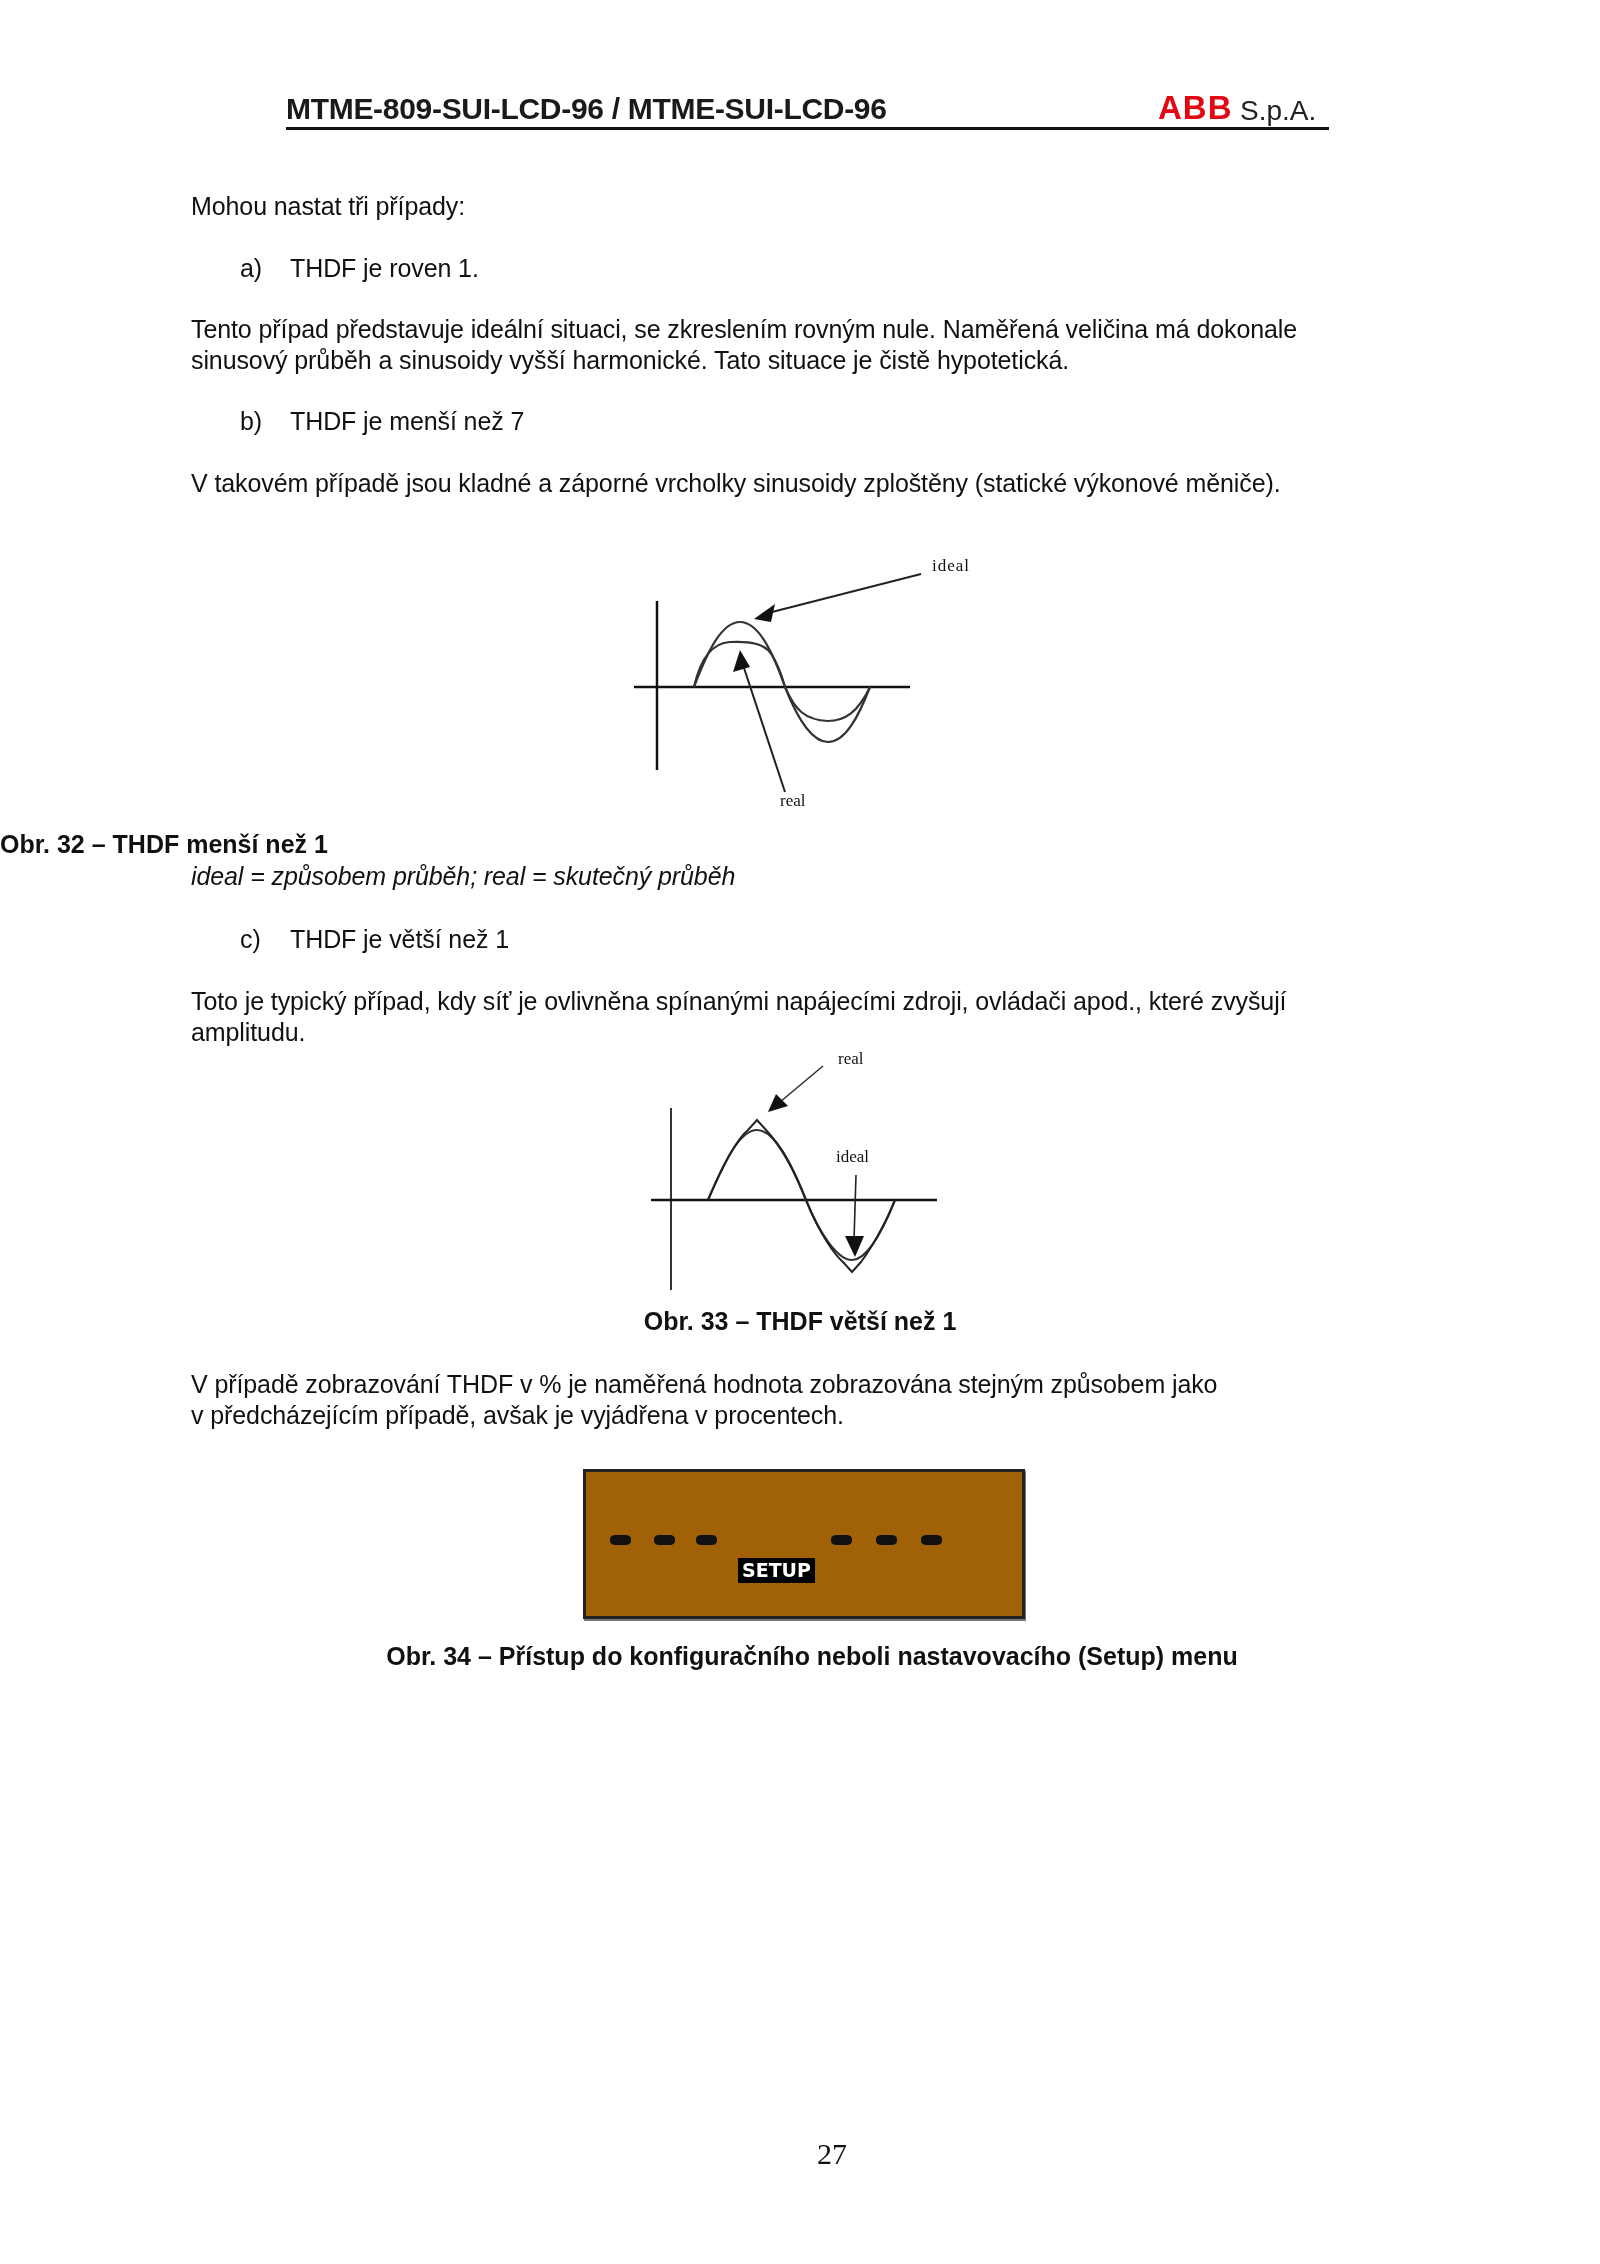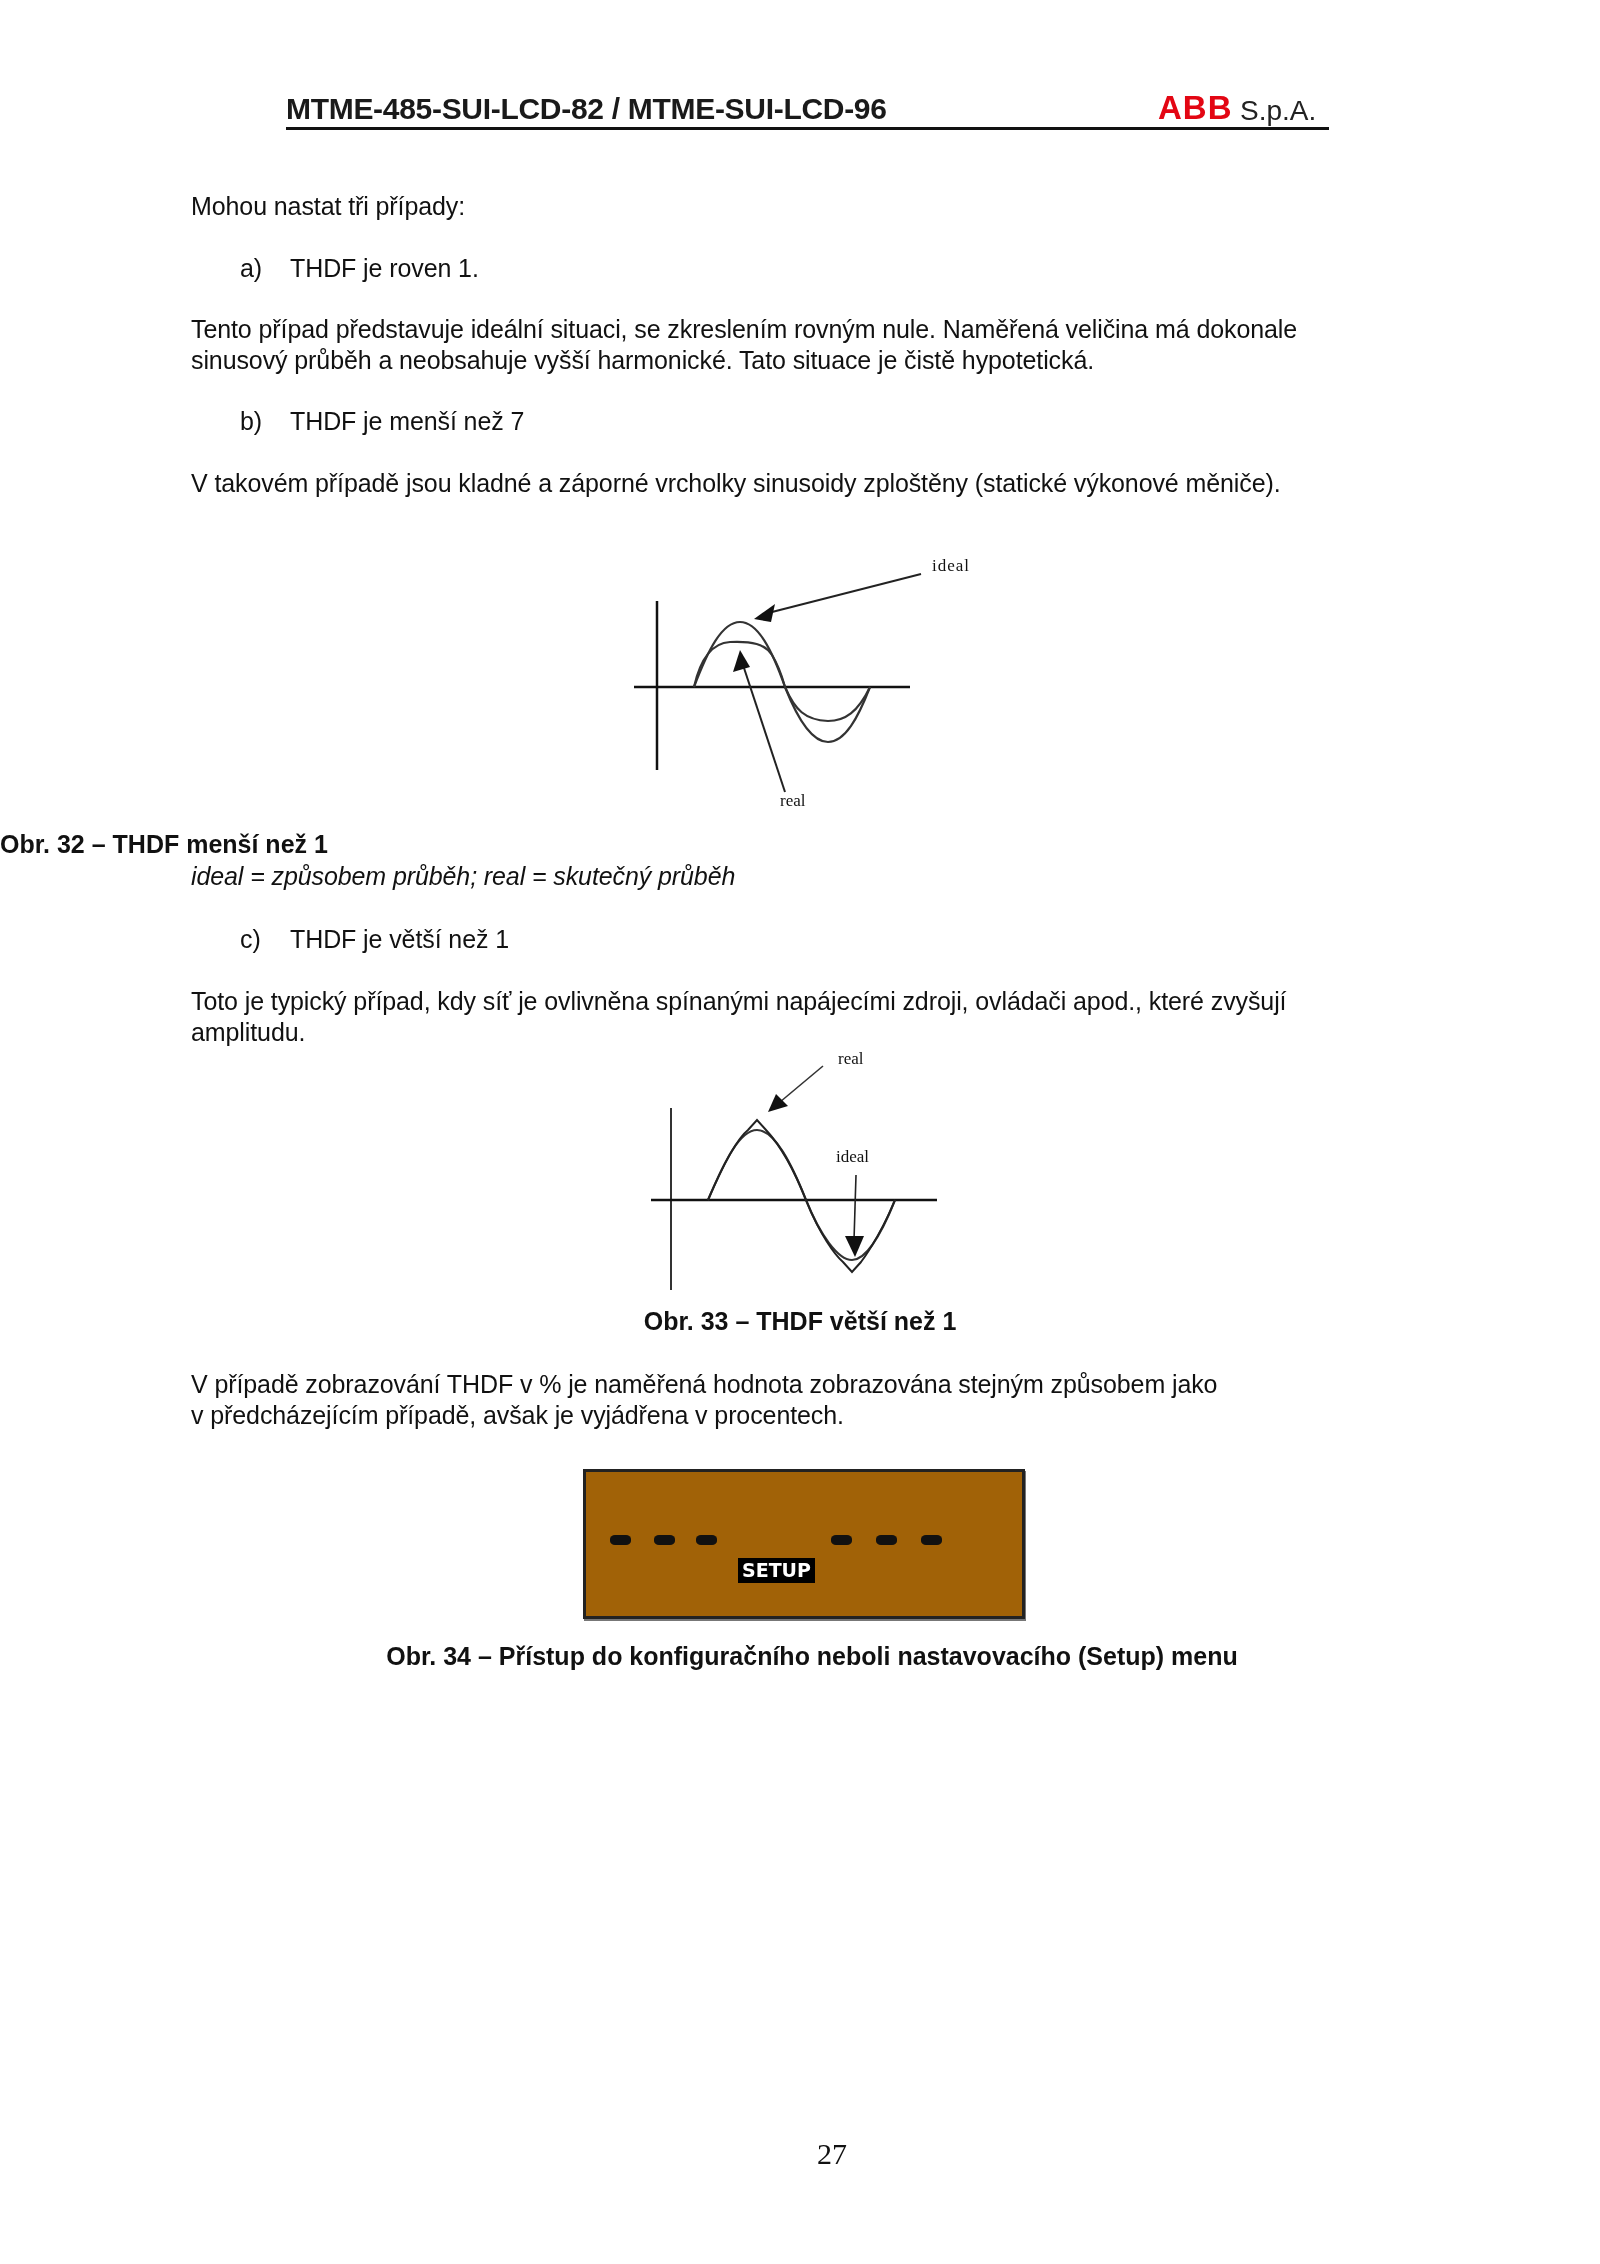--- a/index.html
+++ b/index.html
@@ -17,34 +17,34 @@
   svg text { font-family:"Liberation Serif", serif; }
   .lcd { position:absolute; left:583px; top:1469px; width:436px; height:144px;
          border:3px solid #222; box-shadow:1px 2px 0 #777; background:#a16207; }
   .dash { position:absolute; width:21px; height:10px; background:#111; border-radius:5px/4px; top:63px; }
   .setup { position:absolute; left:152px; top:86px; width:77px; height:25px; background:#000; color:#fff;
            font-family:"DejaVu Sans", sans-serif; font-size:19px; font-weight:bold; line-height:25px; text-align:center; letter-spacing:0px; }
 </style>
 </head>
 <body>
 
-<div class="abs header-title">MTME-485-SUI-LCD-82 / MTME-SUI-LCD-96</div>
+<div class="abs header-title">MTME-809-SUI-LCD-96 / MTME-SUI-LCD-96</div>
 <div class="abs abb-logo">ABB</div>
 <div class="abs spa">S.p.A.</div>
 <div class="header-rule"></div>
 
 <div class="abs body-text" style="left:191px; top:191px;">Mohou nastat tři případy:</div>
 
 <div>
   <span class="abs body-text" style="left:240px; top:253px;">a)</span>
   <span class="abs body-text" style="left:290px; top:253px;">THDF je roven 1.</span>
 </div>
 
 <div class="abs body-text" style="left:191px; top:314px;">Tento případ představuje ideální situaci, se zkreslením rovným nule. Naměřená veličina má dokonale</div>
-<div class="abs body-text" style="left:191px; top:345px;">sinusový průběh a neobsahuje vyšší harmonické. Tato situace je čistě hypotetická.</div>
+<div class="abs body-text" style="left:191px; top:345px;">sinusový průběh a sinusoidy vyšší harmonické. Tato situace je čistě hypotetická.</div>
 
 <div>
   <span class="abs body-text" style="left:240px; top:406px;">b)</span>
   <span class="abs body-text" style="left:290px; top:406px;">THDF je menší než 7</span>
 </div>
 
 <div class="abs body-text" style="left:191px; top:468px;">V takovém případě jsou kladné a záporné vrcholky sinusoidy zploštěny (statické výkonové měniče).</div>
 
 <svg class="abs" style="left:0; top:0;" width="1600" height="2264">
   <defs>

